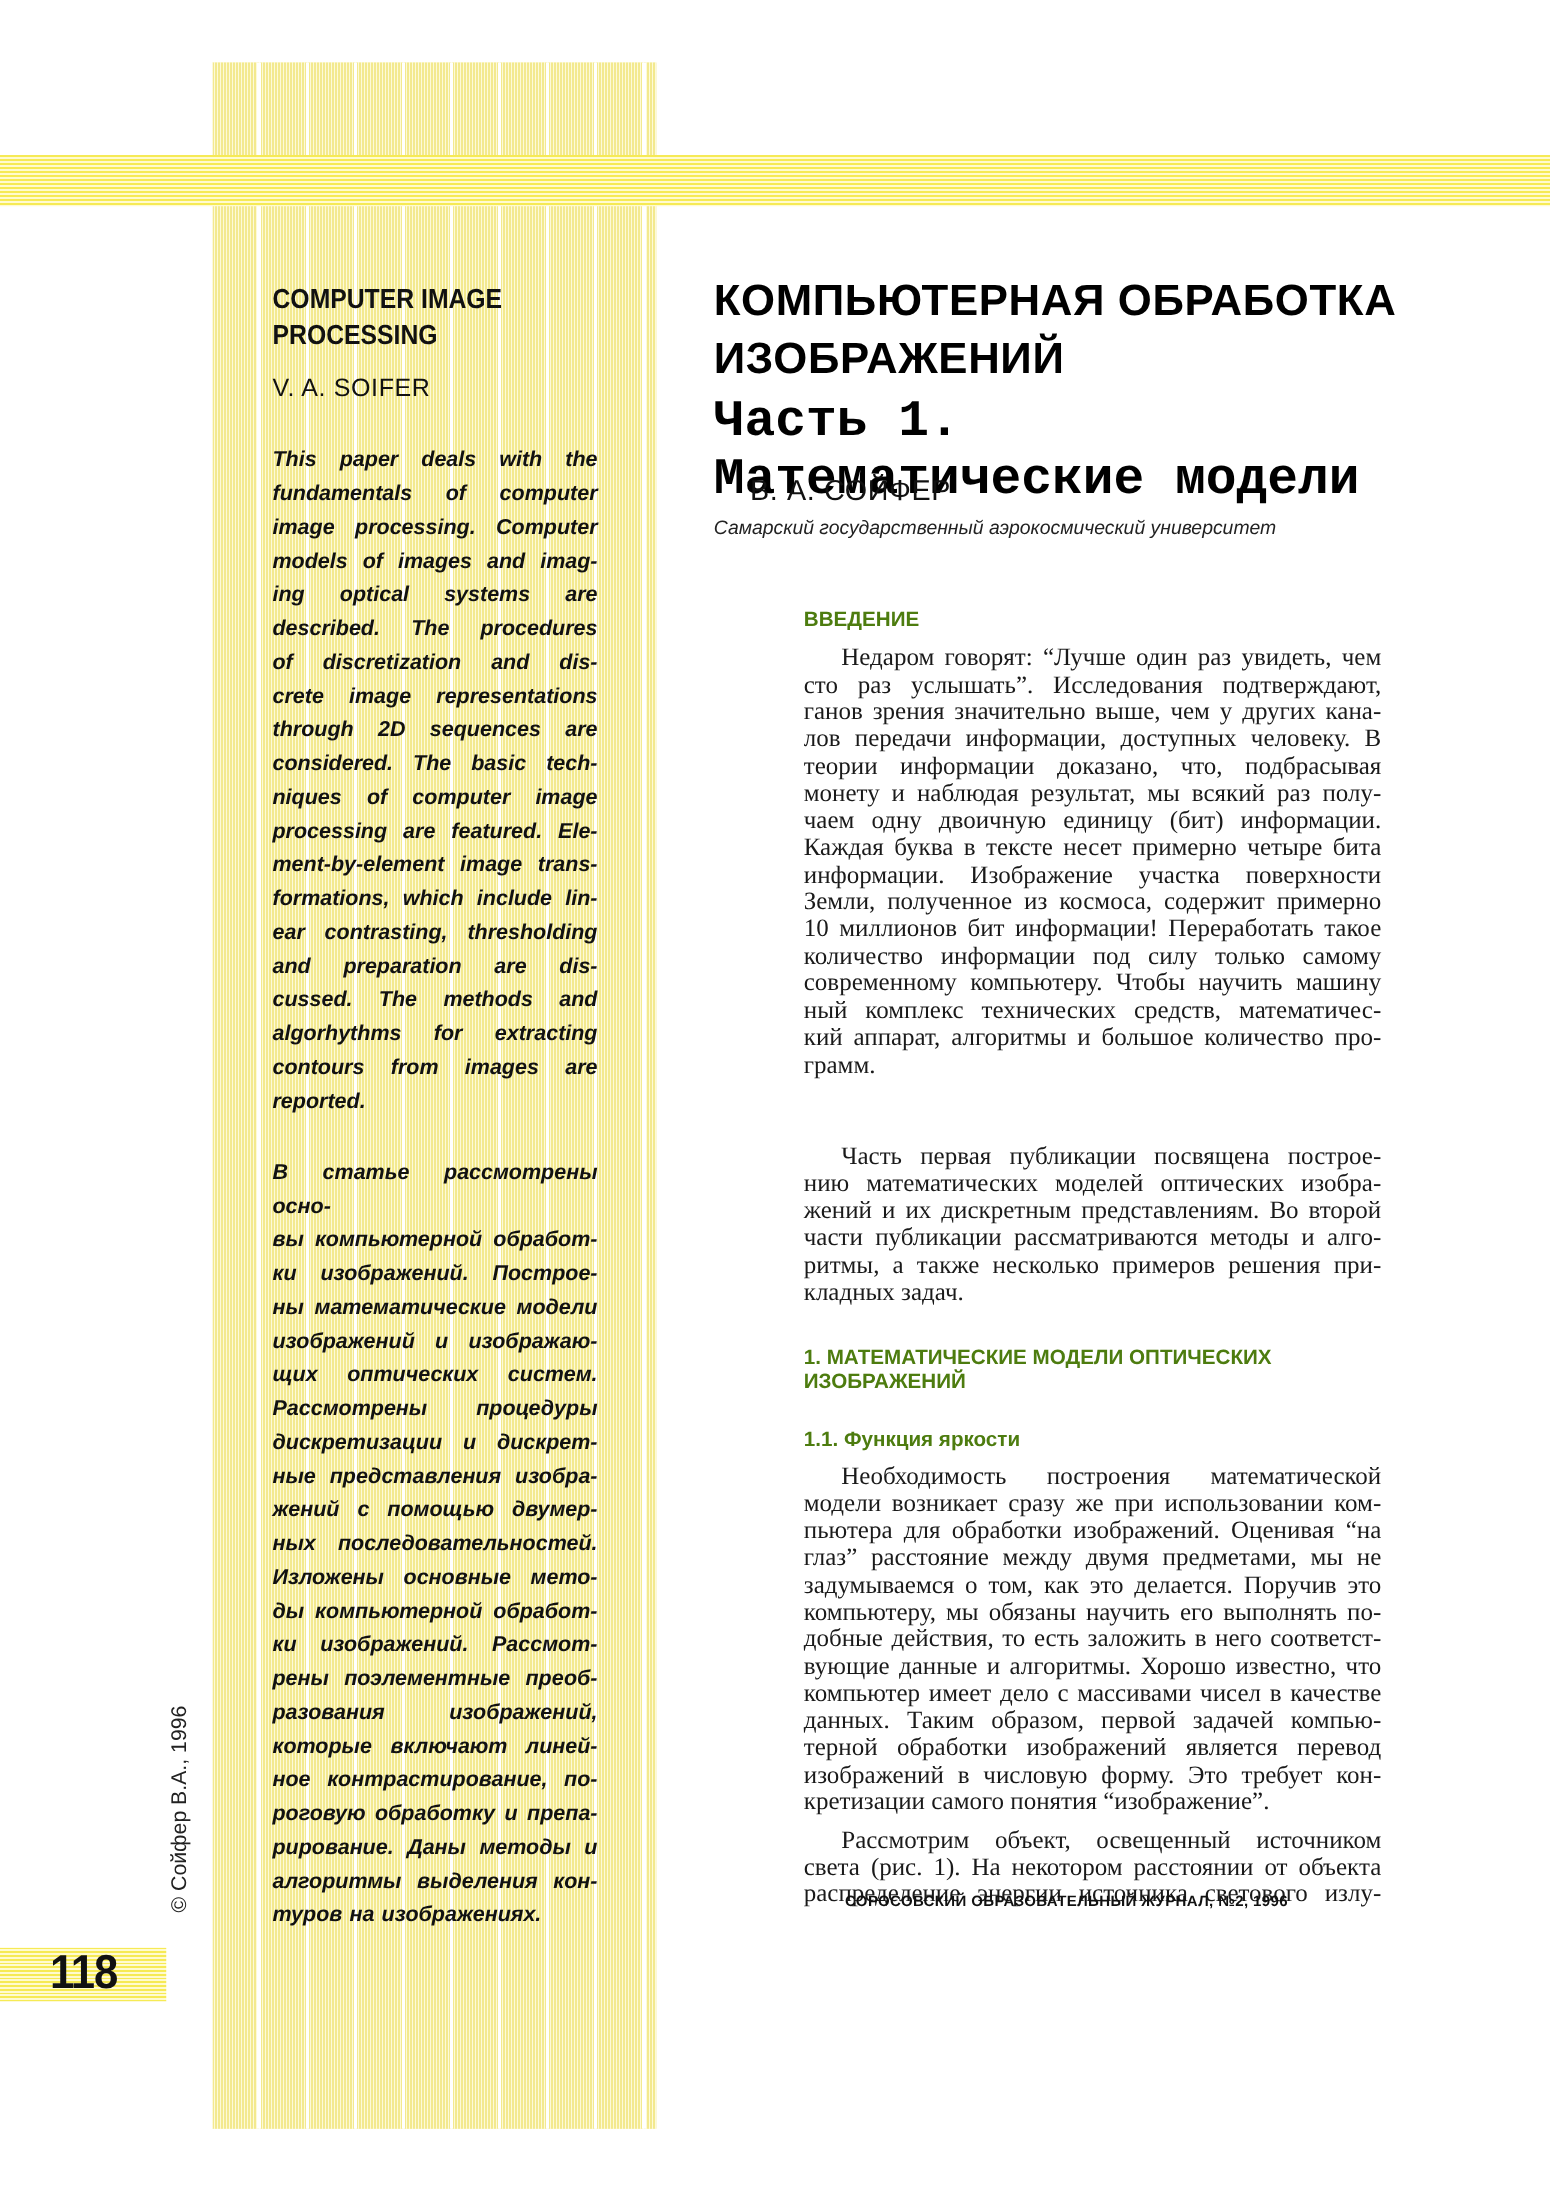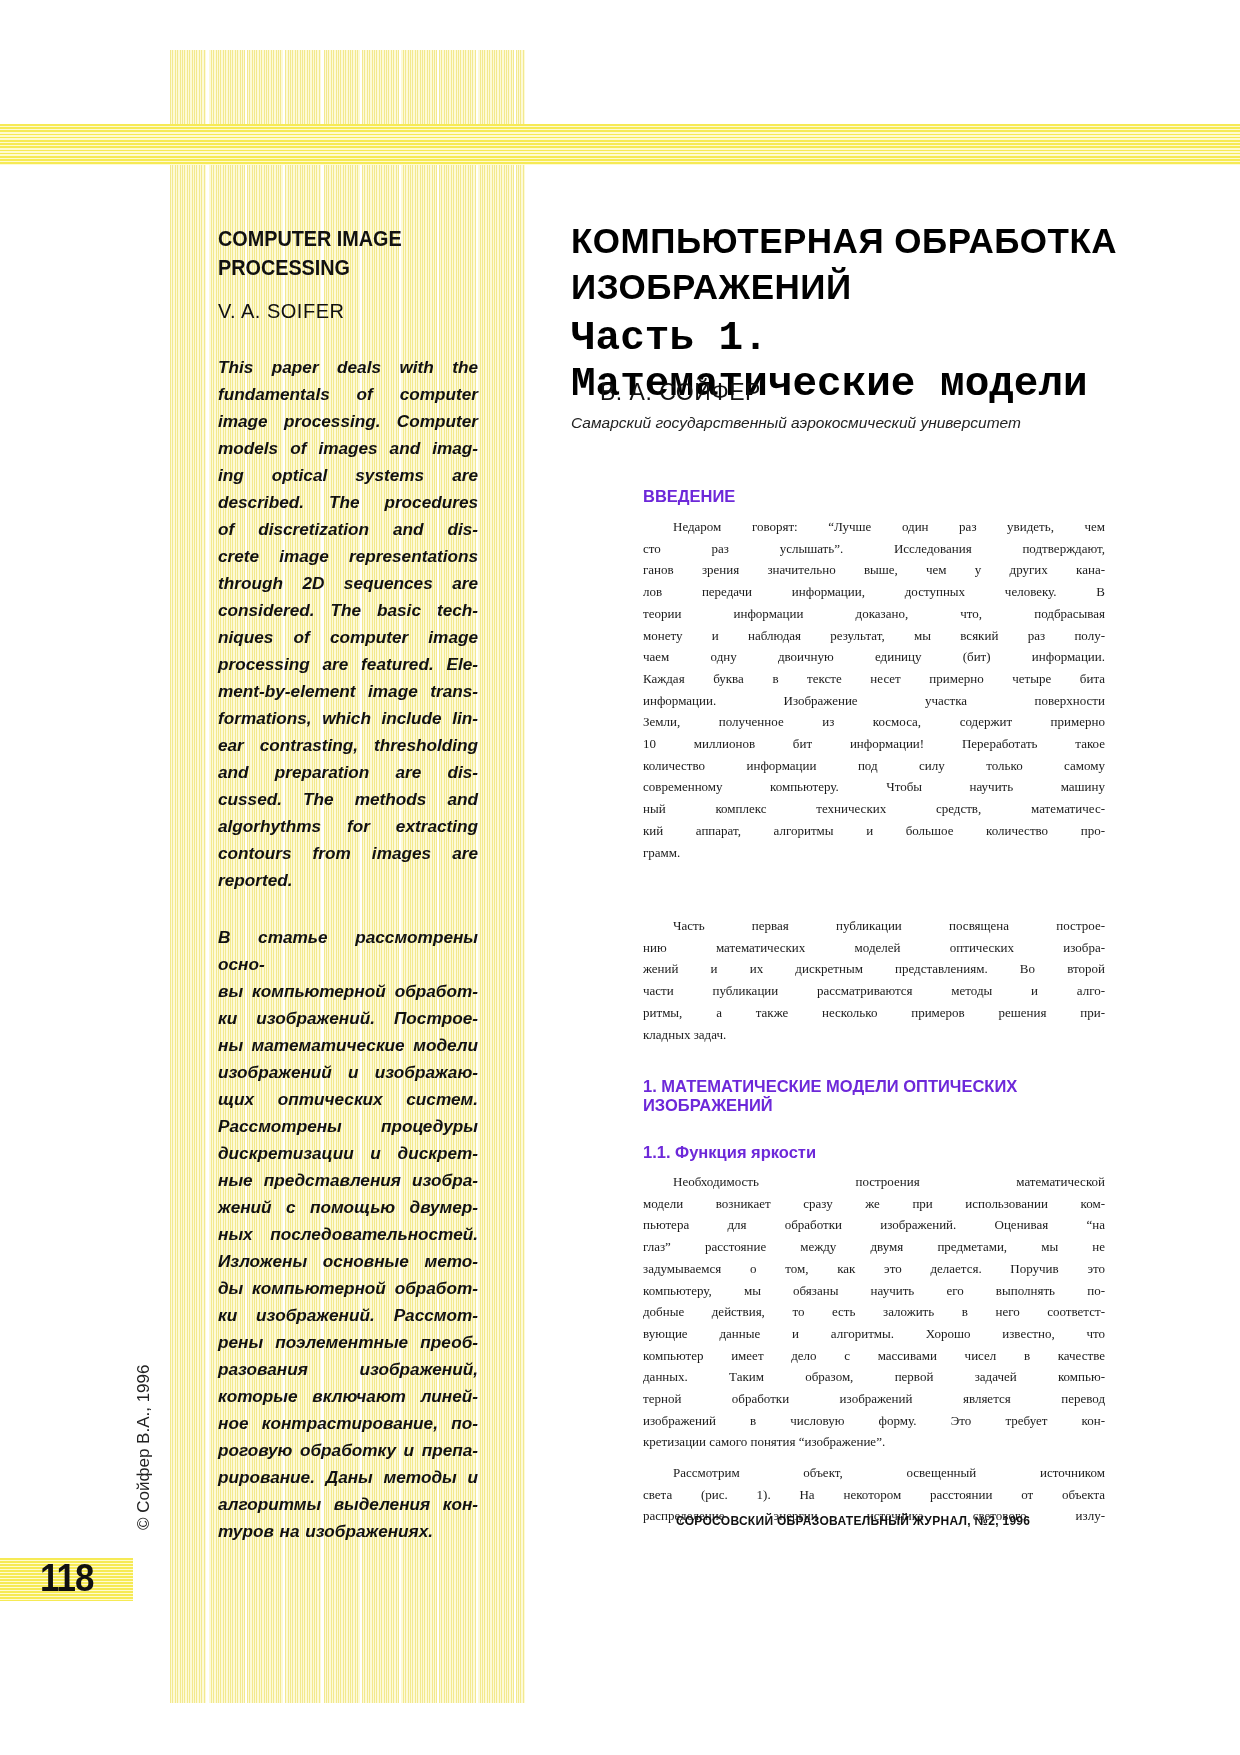--- a/index.html
+++ b/index.html
@@ -66,25 +66,25 @@
     position: absolute; left: 600px; top: 379px;
     font-family: "Liberation Sans", sans-serif; font-size: 23px; color: #111; letter-spacing: 0.5px;
   }
   .affiliation {
     position: absolute; left: 571px; top: 414px;
     font-family: "Liberation Sans", sans-serif; font-style: italic; font-size: 15.5px; color: #222;
   }
   .section-heading {
     position: absolute; left: 643px; width: 470px;
     font-family: "Liberation Sans", sans-serif; font-weight: bold; font-size: 16.5px;
-    line-height: 19px; color: #6d28d9;
+    line-height: 19px; color: #4d7c0f;
   }
   .para {
     position: absolute; left: 643px; width: 462px;
-    font-family: "Liberation Serif", serif; font-size: 13px; line-height: 21.7px; color: #1a1a1a;
+    font-family: "Liberation Serif", serif; font-size: 20px; line-height: 21.7px; color: #1a1a1a;
   }
   .para .line { display: block; text-align: justify; text-align-last: justify; white-space: nowrap; }
   .para .line.first { text-indent: 30px; }
   .para .line.last { text-align-last: left; }
 
   .journal-footer {
     position: absolute; left: 676px; top: 1514px;
     font-family: "Liberation Sans", sans-serif; font-weight: bold; font-size: 12px; color: #111;
     letter-spacing: 0.3px;
   }

